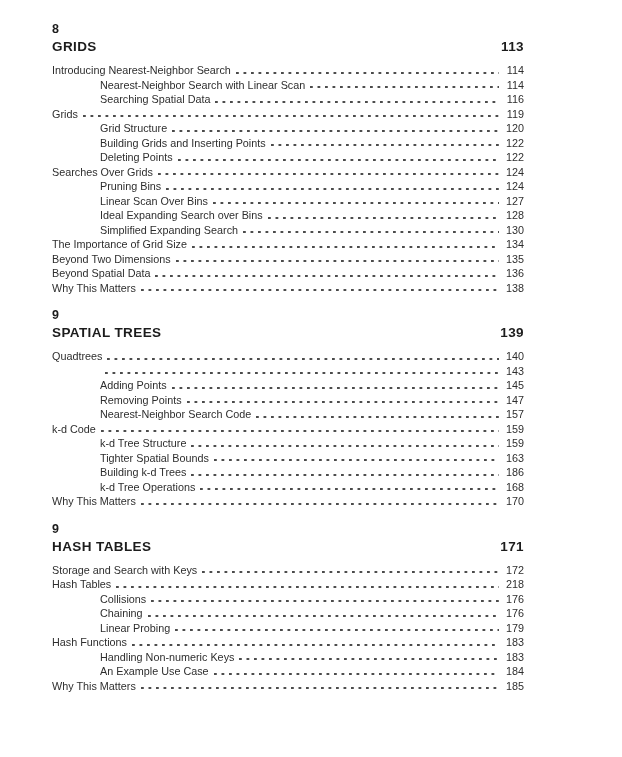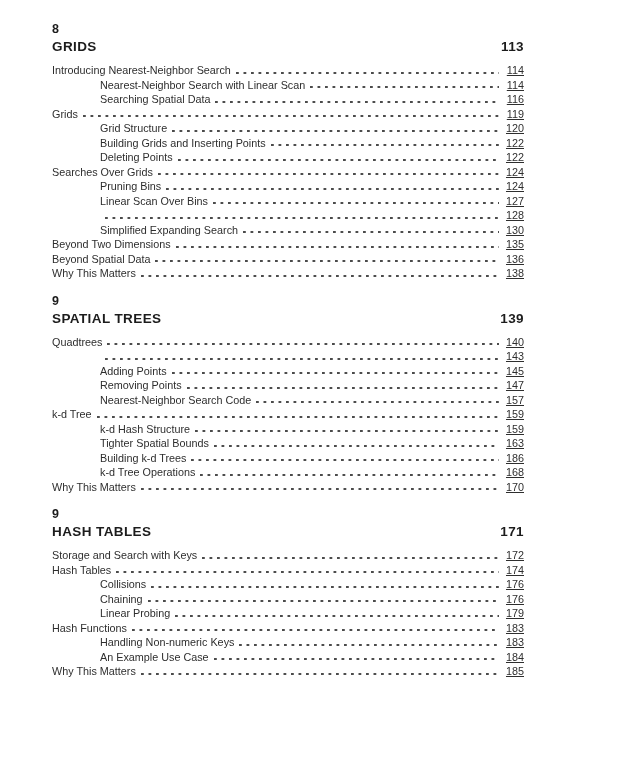--- a/index.html
+++ b/index.html
@@ -66,21 +66,20 @@
     margin: 0 3px 3px 5px;
     background-image: radial-gradient(circle at 1.4px 2px, #4a4a4a 1.05px, rgba(0,0,0,0) 1.45px);
     background-size: 7.5px 4px;
     background-repeat: repeat-x;
     background-position: left bottom;
   }
   .entry-page {
     flex: 0 0 auto;
     min-width: 22px;
     text-align: right;
-    text-decoration: underline;
   }
 </style>
 </head>
 <body>
 
 <div class="page">
   <div>
   <section class="chapter">
     <div class="chapter-number">8</div>
     <div class="chapter-heading">
@@ -142,30 +141,36 @@
     <span class="entry-page">124</span>
   </div>
 
   <div class="entry level-2">
     <span class="entry-label">Linear Scan Over Bins</span>
     <span class="leader"></span>
     <span class="entry-page">127</span>
   </div>
 
   <div class="entry level-2">
+    <span class="entry-label">Ideal Expanding Search over Bins</span>
     <span class="leader"></span>
     <span class="entry-page">128</span>
   </div>
 
   <div class="entry level-2">
     <span class="entry-label">Simplified Expanding Search</span>
     <span class="leader"></span>
     <span class="entry-page">130</span>
   </div>
 
+  <div class="entry level-1">
+    <span class="entry-label">The Importance of Grid Size</span>
+    <span class="leader"></span>
+    <span class="entry-page">134</span>
+  </div>
 
   <div class="entry level-1">
     <span class="entry-label">Beyond Two Dimensions</span>
     <span class="leader"></span>
     <span class="entry-page">135</span>
   </div>
 
   <div class="entry level-1">
     <span class="entry-label">Beyond Spatial Data</span>
     <span class="leader"></span>
@@ -211,27 +216,27 @@
   </div>
 
 
   <div class="entry level-2">
     <span class="entry-label">Nearest-Neighbor Search Code</span>
     <span class="leader"></span>
     <span class="entry-page">157</span>
   </div>
 
   <div class="entry level-1">
-    <span class="entry-label">k-d Tree</span>
+    <span class="entry-label">k-d Code</span>
     <span class="leader"></span>
     <span class="entry-page">159</span>
   </div>
 
   <div class="entry level-2">
-    <span class="entry-label">k-d Hash Structure</span>
+    <span class="entry-label">k-d Tree Structure</span>
     <span class="leader"></span>
     <span class="entry-page">159</span>
   </div>
 
   <div class="entry level-2">
     <span class="entry-label">Tighter Spatial Bounds</span>
     <span class="leader"></span>
     <span class="entry-page">163</span>
   </div>
 
@@ -264,21 +269,21 @@
     <div class="entry-list">
   <div class="entry level-1">
     <span class="entry-label">Storage and Search with Keys</span>
     <span class="leader"></span>
     <span class="entry-page">172</span>
   </div>
 
   <div class="entry level-1">
     <span class="entry-label">Hash Tables</span>
     <span class="leader"></span>
-    <span class="entry-page">174</span>
+    <span class="entry-page">218</span>
   </div>
 
   <div class="entry level-2">
     <span class="entry-label">Collisions</span>
     <span class="leader"></span>
     <span class="entry-page">176</span>
   </div>
 
   <div class="entry level-2">
     <span class="entry-label">Chaining</span>

